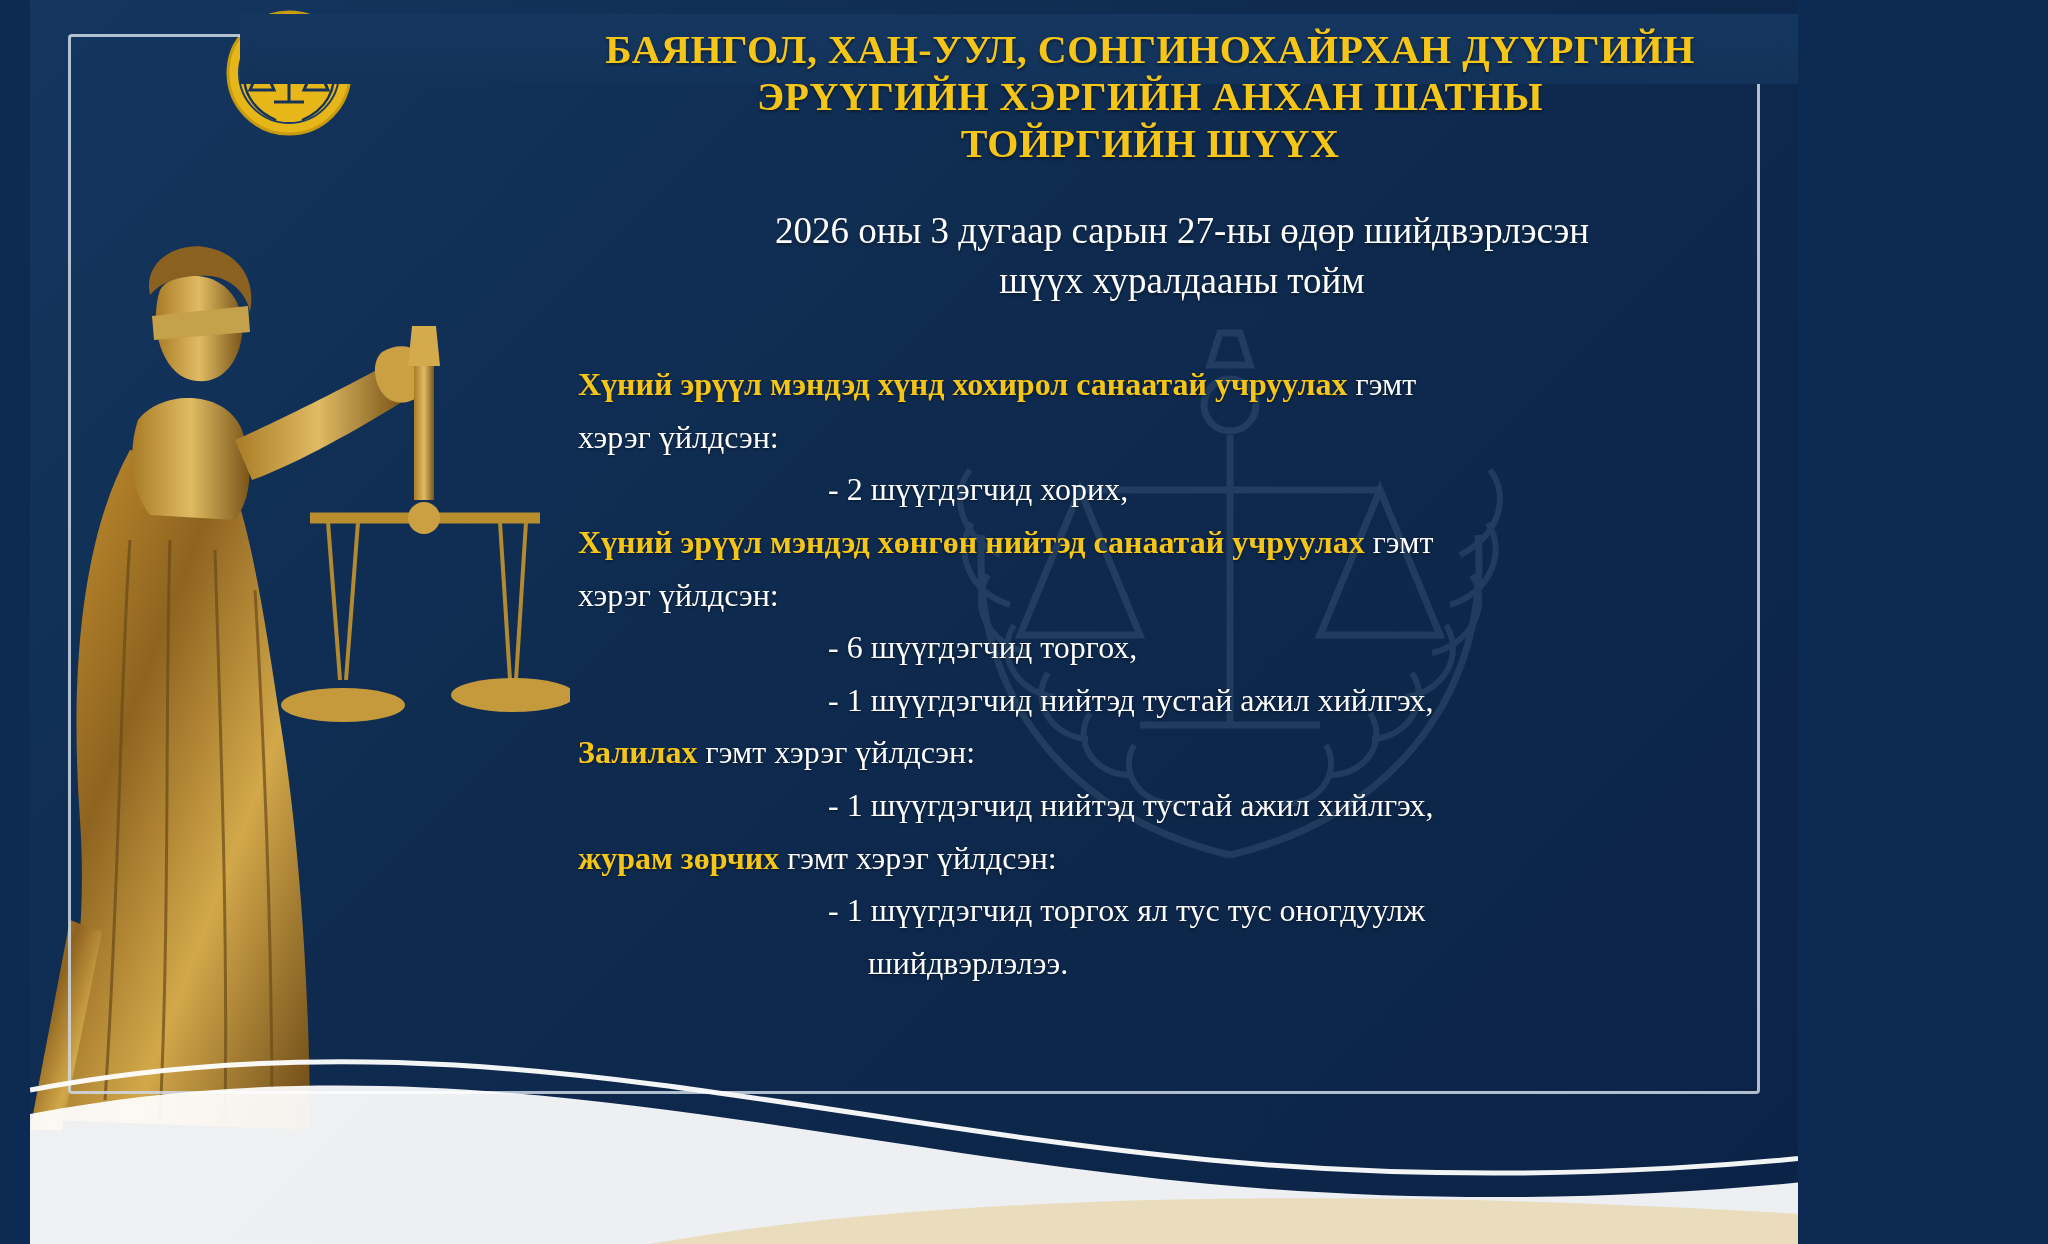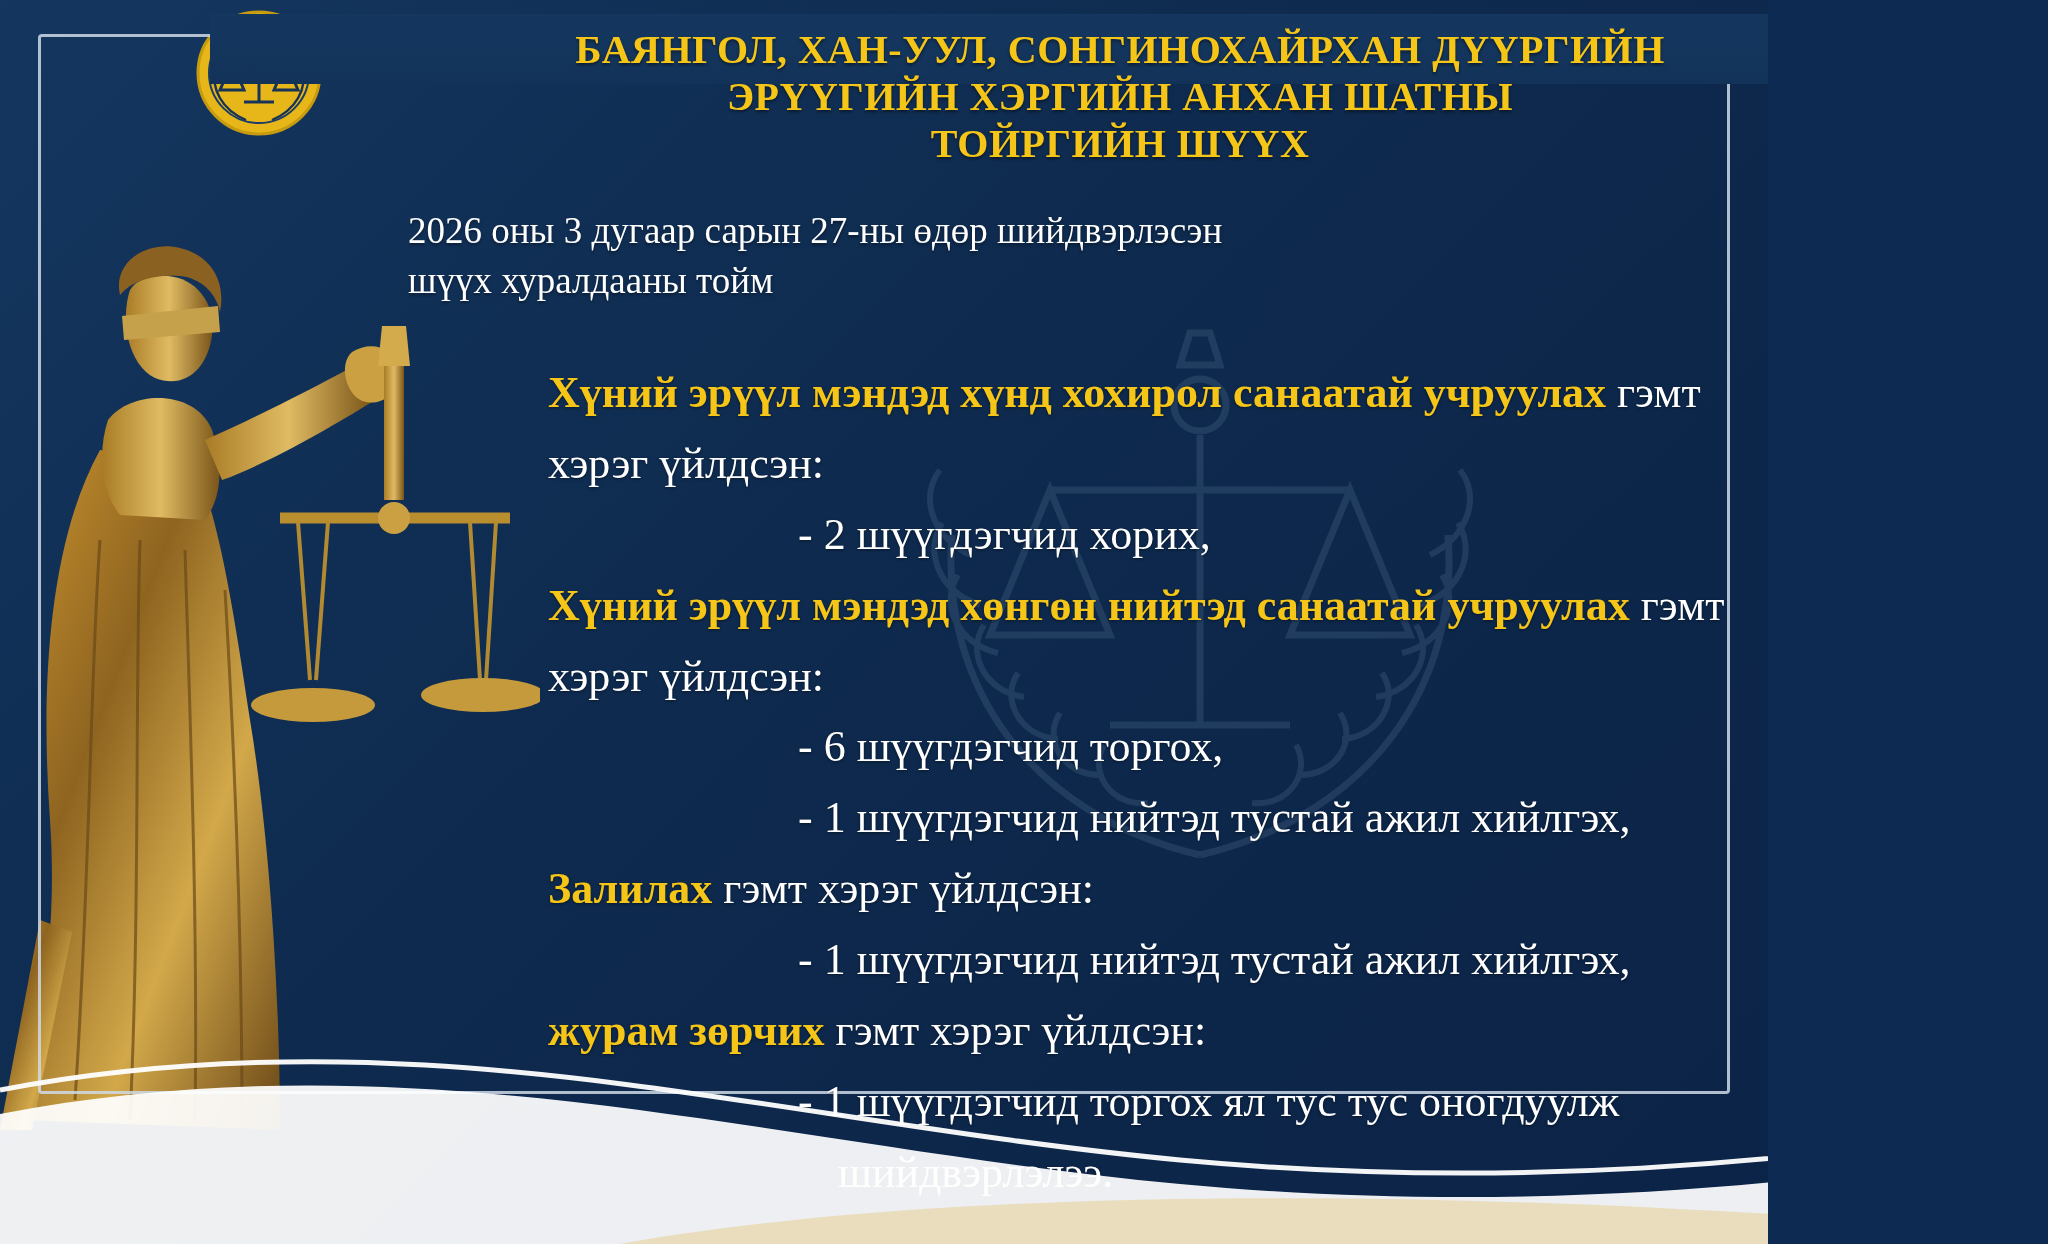--- a/index.html
+++ b/index.html
@@ -7,20 +7,21 @@
     padding: 0;
     background: #0d2a52;
   }
   #page {
     position: relative;
     width: 1768px;
     height: 1244px;
     overflow: hidden;
     background: linear-gradient(135deg, #14365f 0%, #0e2a4e 45%, #0b2346 100%);
     font-family: "Liberation Serif", "DejaVu Serif", serif;
+    margin-left: 30px;
   }
 
   
   .border-frame {
     position: absolute;
     left: 38px;
     top: 34px;
     right: 38px;
     bottom: 150px;
     border: 3px solid #cfd9e6;
@@ -87,37 +88,38 @@
     color: #f5c518;
     font-weight: bold;
     font-size: 40px;
     line-height: 1.18;
     letter-spacing: .5px;
     text-shadow: 0 2px 3px rgba(0,0,0,.45);
   }
 
   .subtitle {
     position: absolute;
-    left: 408px;
+    left: 442px;
     top: 206px;
     width: 1420px;
+    text-align: center;
     color: #ffffff;
     font-size: 37px;
     line-height: 1.35;
     text-shadow: 0 2px 3px rgba(0,0,0,.4);
   }
 
   
   .body-block {
     position: absolute;
     left: 548px;
     top: 360px;
     width: 1400px;
     color: #ffffff;
-    font-size: 44px;
+    font-size: 32px;
     line-height: 1.52;
     text-shadow: 0 1px 3px rgba(0,0,0,.45);
   }
   .p {
     margin: 0 0 4px 0;
   }
   .hl {
     color: #f5c518;
     font-weight: bold;
   }

